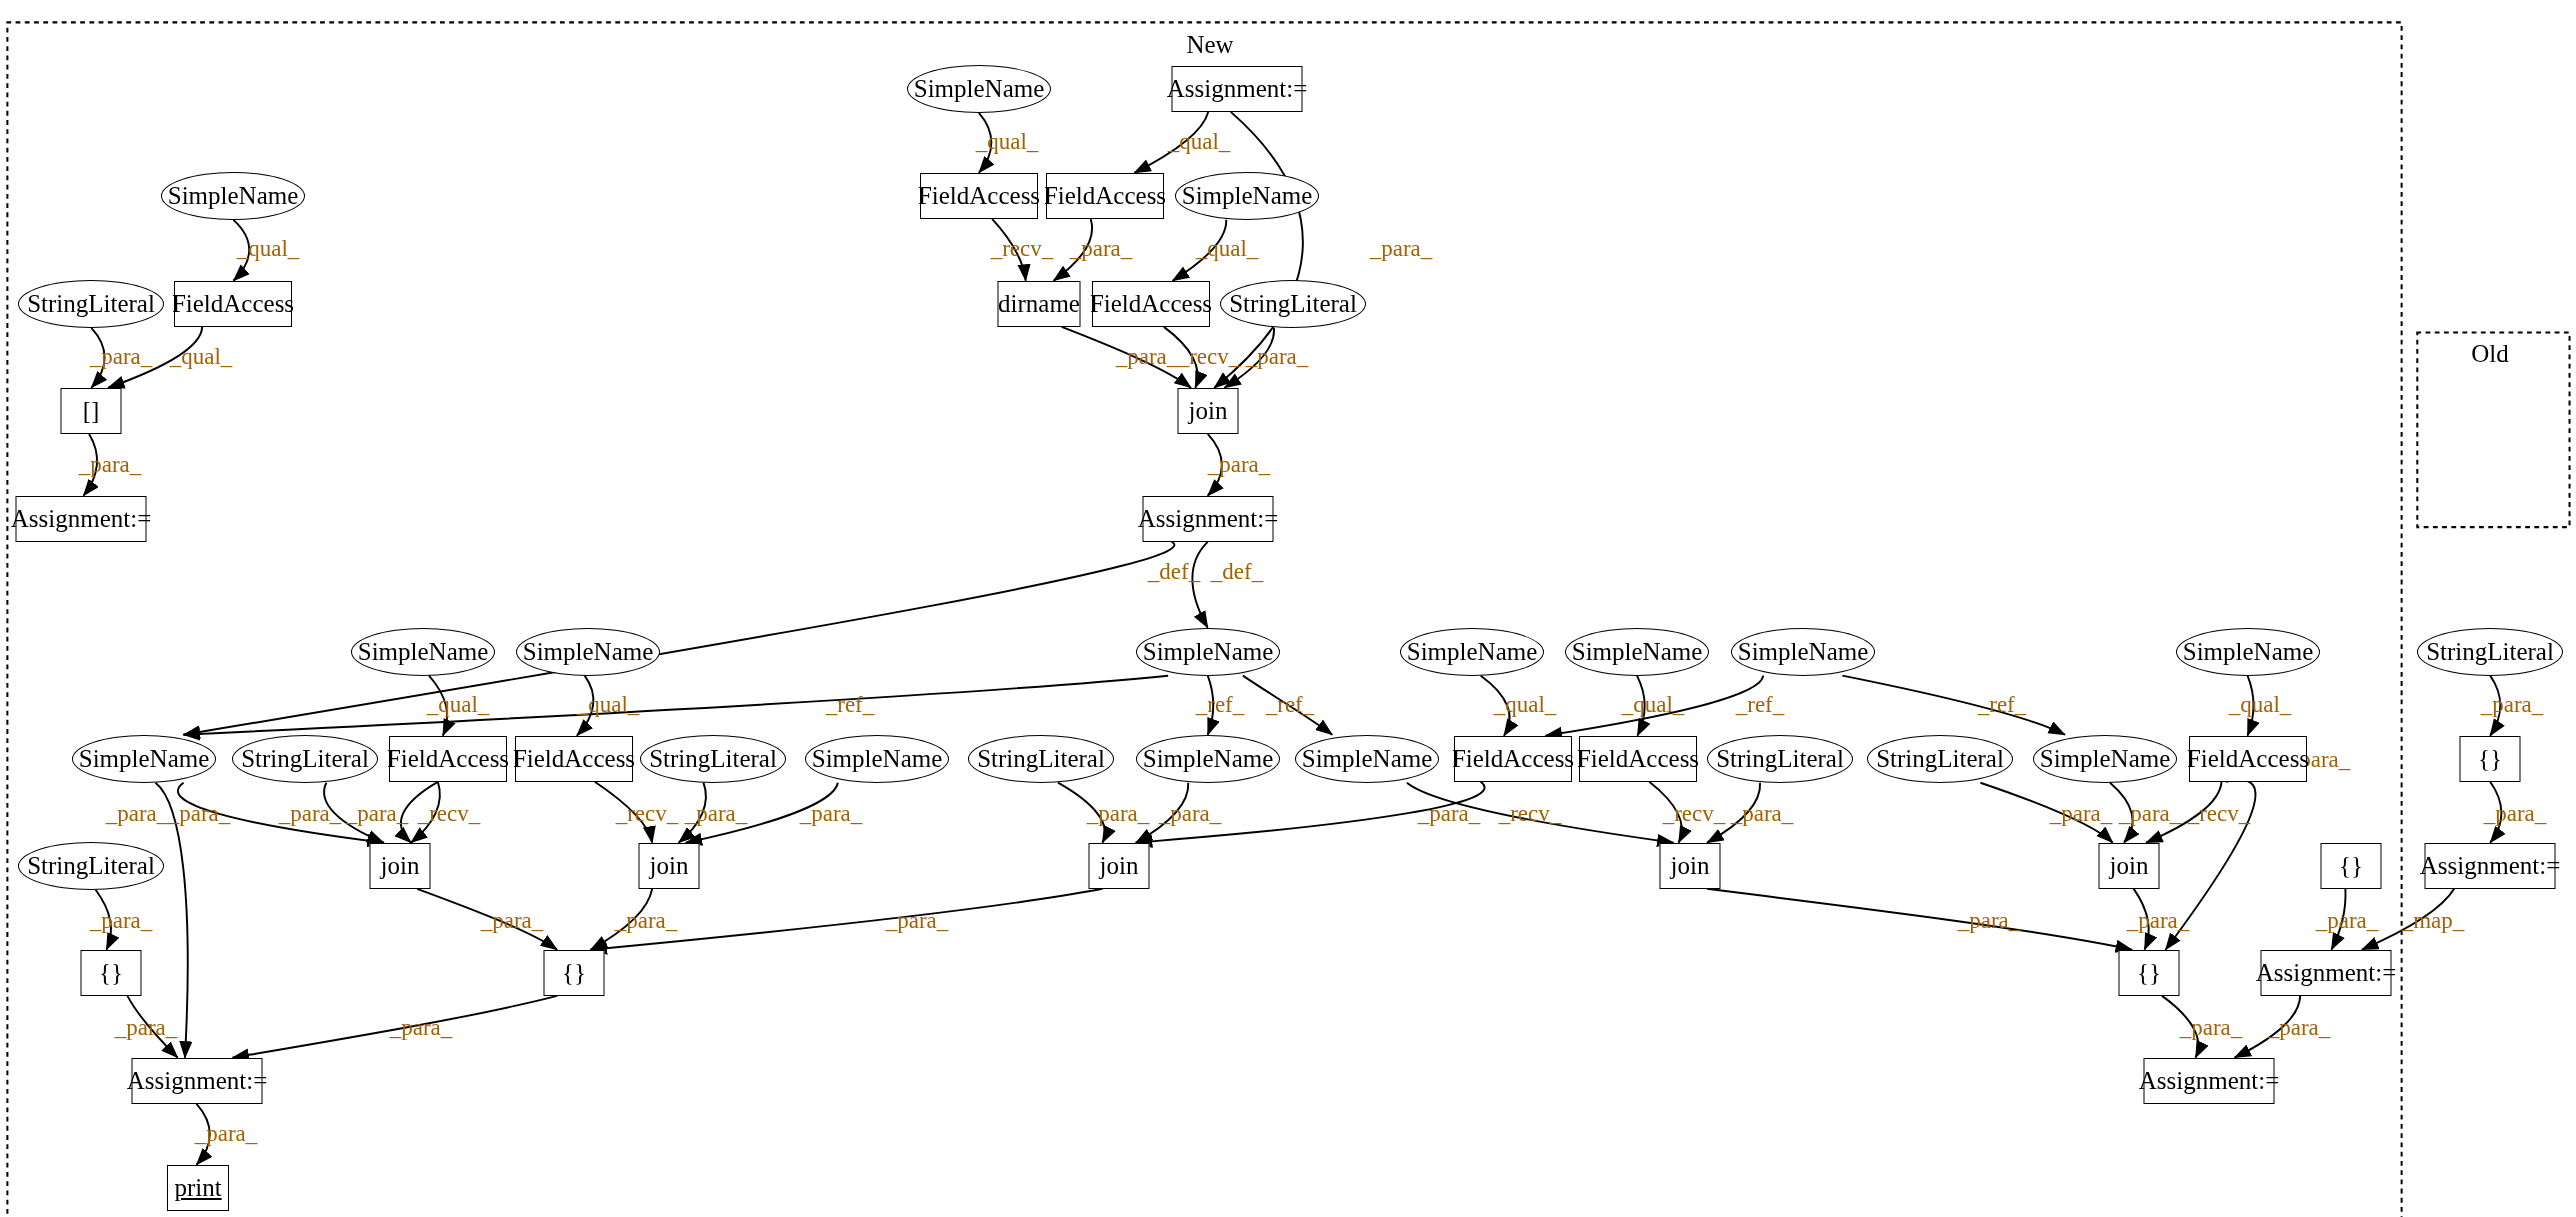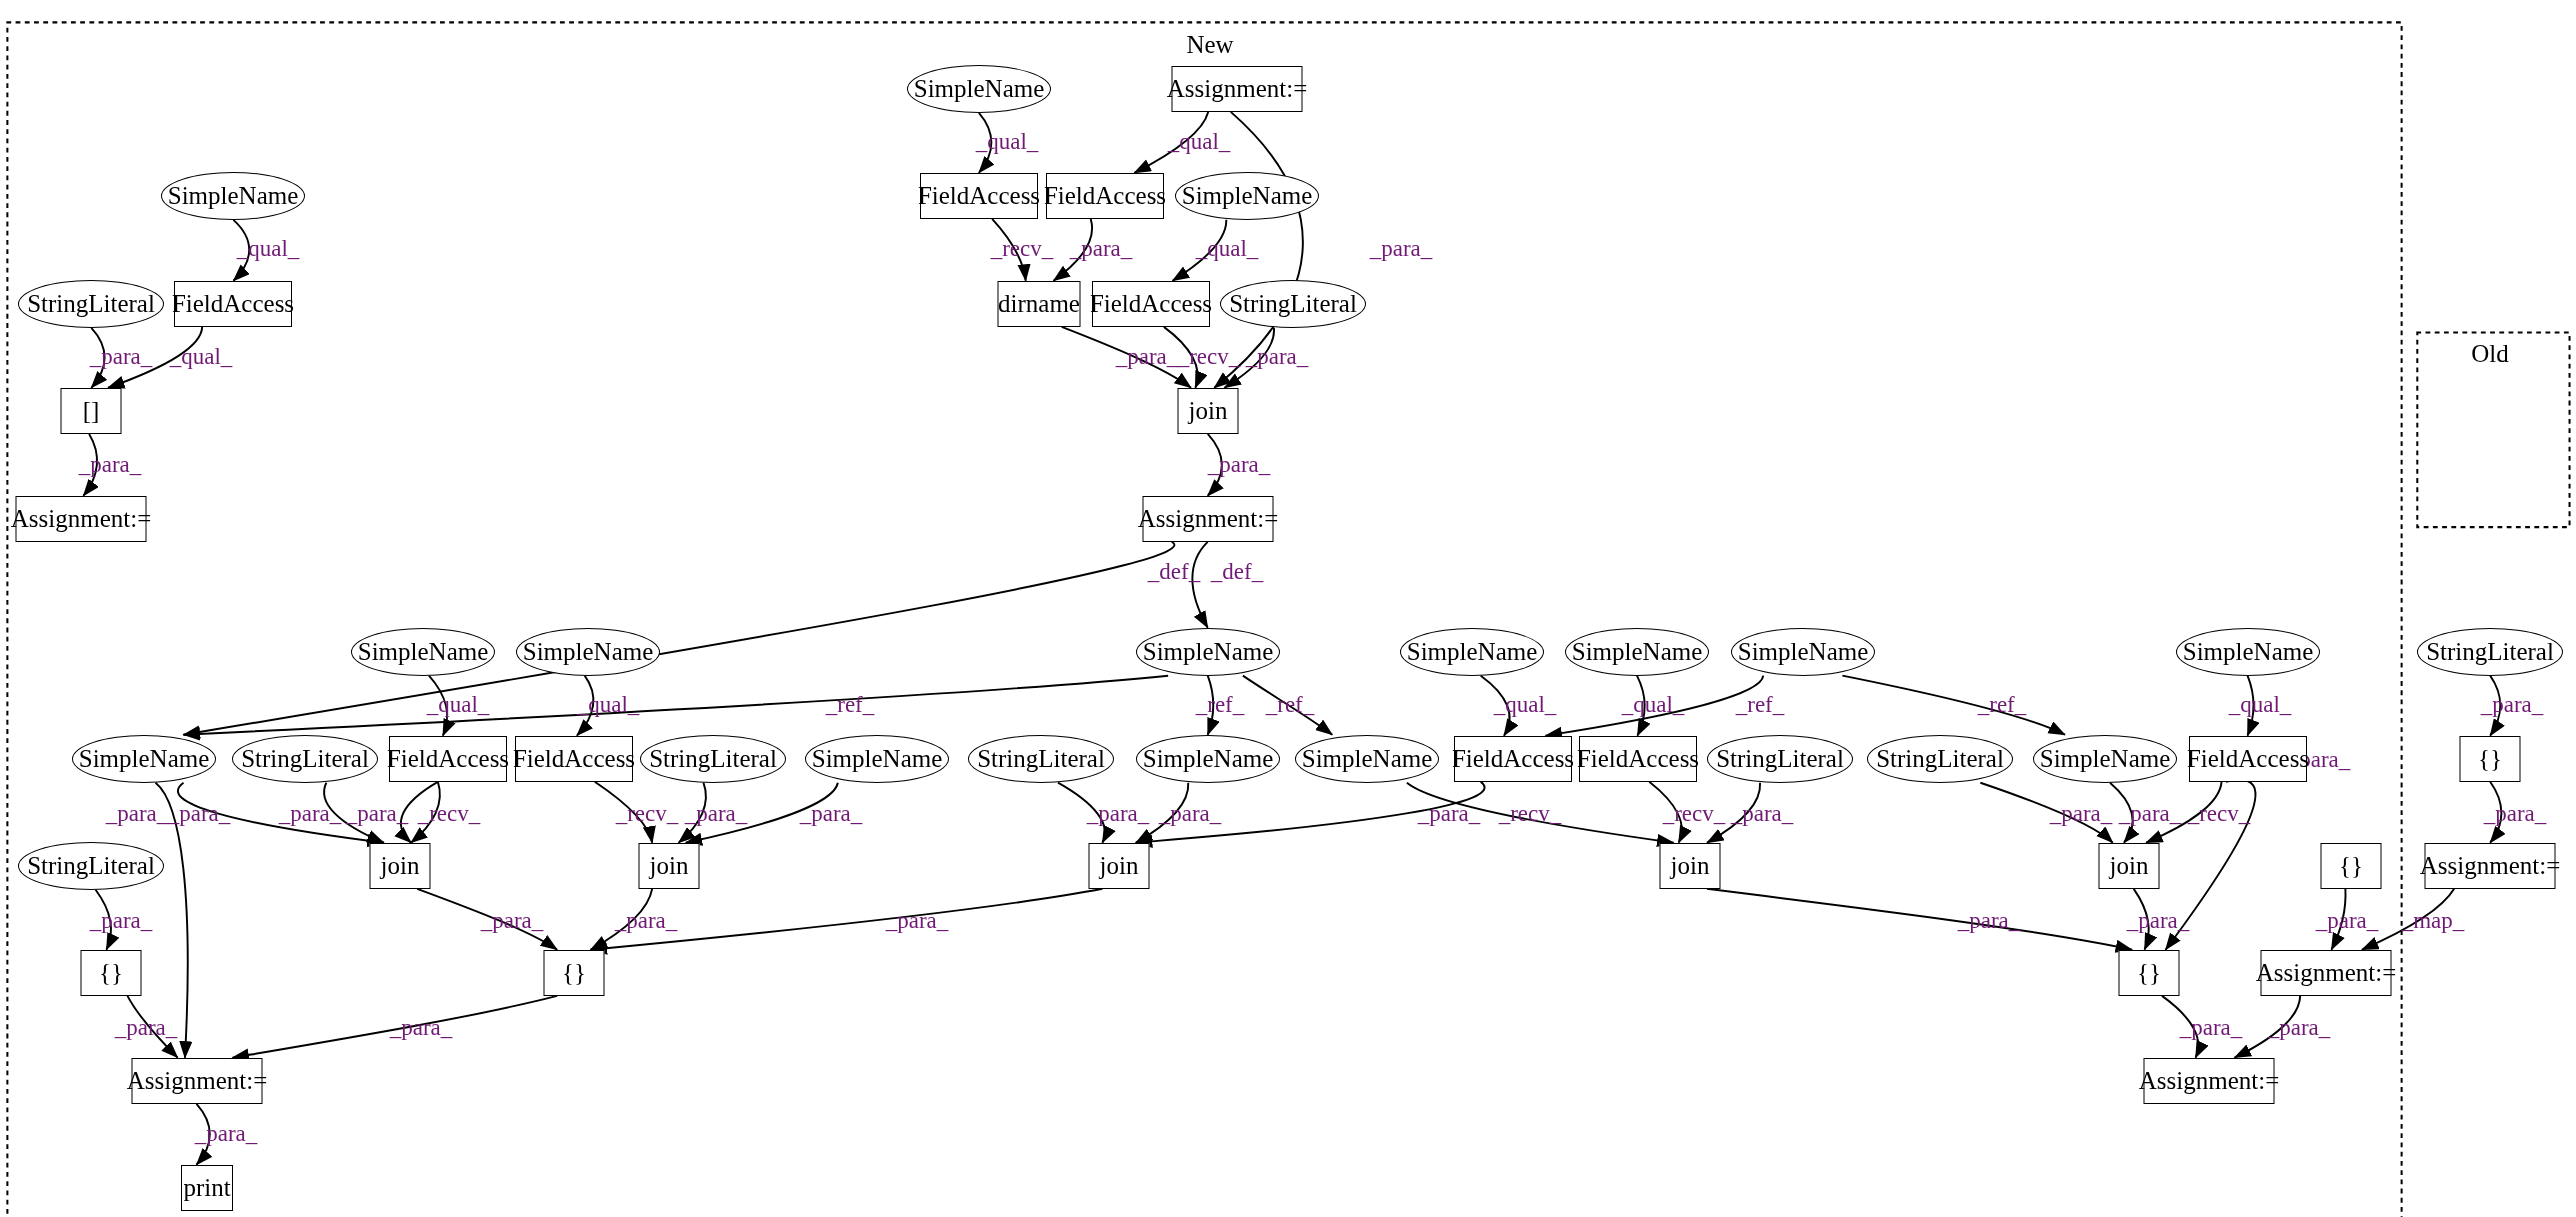--- a/index.html
+++ b/index.html
@@ -6,21 +6,21 @@
   #root{position:relative;width:2576px;height:1218px;background:#fff;
         font-family:"Liberation Serif","DejaVu Serif",serif;overflow:hidden;margin-top:15px;}
   #gsvg{position:absolute;left:0;top:0;width:2576px;height:1218px;}
   .cluster-label{position:absolute;font-size:25px;color:#000;white-space:nowrap;
         transform:translateX(-50%);}
   .node{position:absolute;transform:translate(-50%,-50%);
         display:flex;align-items:center;justify-content:center;
         font-size:25px;color:#000;white-space:nowrap;box-sizing:border-box;}
   .node.box{border:1.5px solid #000;background:#fff;}
   .node.ell{border:1.5px solid #000;background:#fff;border-radius:50%;}
-  .edge-label{position:absolute;font-size:23px;color:#701a75;white-space:nowrap;
+  .edge-label{position:absolute;font-size:23px;color:#a16207;white-space:nowrap;
         transform:translate(-50%,-50%);background:transparent;}
 </style>
 </head>
 <body>
 
 <div id="root">
   <svg id="gsvg" viewBox="0 0 2792 1320" preserveAspectRatio="none" xmlns="http://www.w3.org/2000/svg">
     <defs>
       <marker id="ah" markerWidth="10" markerHeight="10" refX="8.5" refY="3.4" orient="auto" markerUnits="strokeWidth">
         <path d="M0,0 L9,3.4 L0,6.8 z" fill="#000"></path>
@@ -200,16 +200,16 @@
       <div class="node box" style="left: 1690px; top: 851px; width: 61px; height: 46px;">join</div>
       <div class="node box" style="left: 2129px; top: 851px; width: 61px; height: 46px;">join</div>
       <div class="node box" style="left: 2351px; top: 851px; width: 61px; height: 46px;">{}</div>
       <div class="node box" style="left: 2490px; top: 851px; width: 131px; height: 46px;">Assignment:=</div>
       <div class="node box" style="left: 111px; top: 958px; width: 61px; height: 46px;">{}</div>
       <div class="node box" style="left: 574px; top: 958px; width: 61px; height: 46px;">{}</div>
       <div class="node box" style="left: 2149px; top: 958px; width: 61px; height: 46px;">{}</div>
       <div class="node box" style="left: 2326px; top: 958px; width: 131px; height: 46px;">Assignment:=</div>
       <div class="node box" style="left: 197px; top: 1066px; width: 131px; height: 46px;">Assignment:=</div>
       <div class="node box" style="left: 2209px; top: 1066px; width: 131px; height: 46px;">Assignment:=</div>
-      <div class="node box" style="left: 207px; top: 1173px; width: 52px; height: 46px;">print</div>
+      <div class="node box" style="left: 198px; top: 1173px; width: 62px; height: 46px; text-decoration: underline;">print</div>
     </div>
 </div>
 
 
 </body></html>

